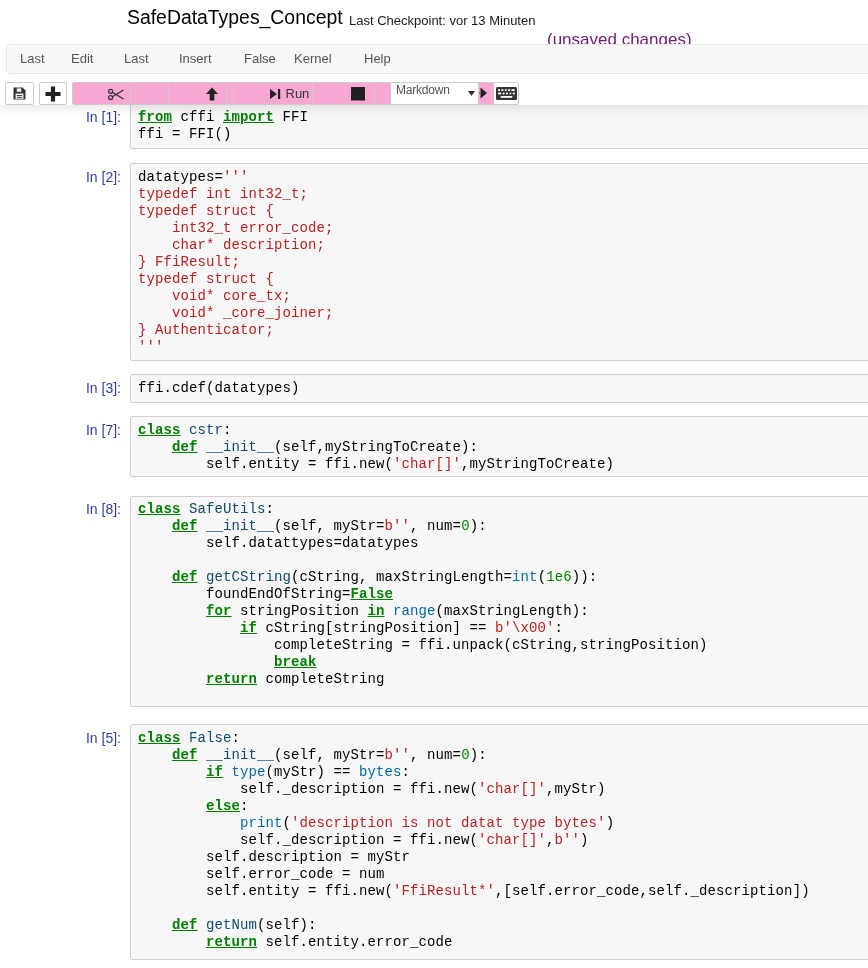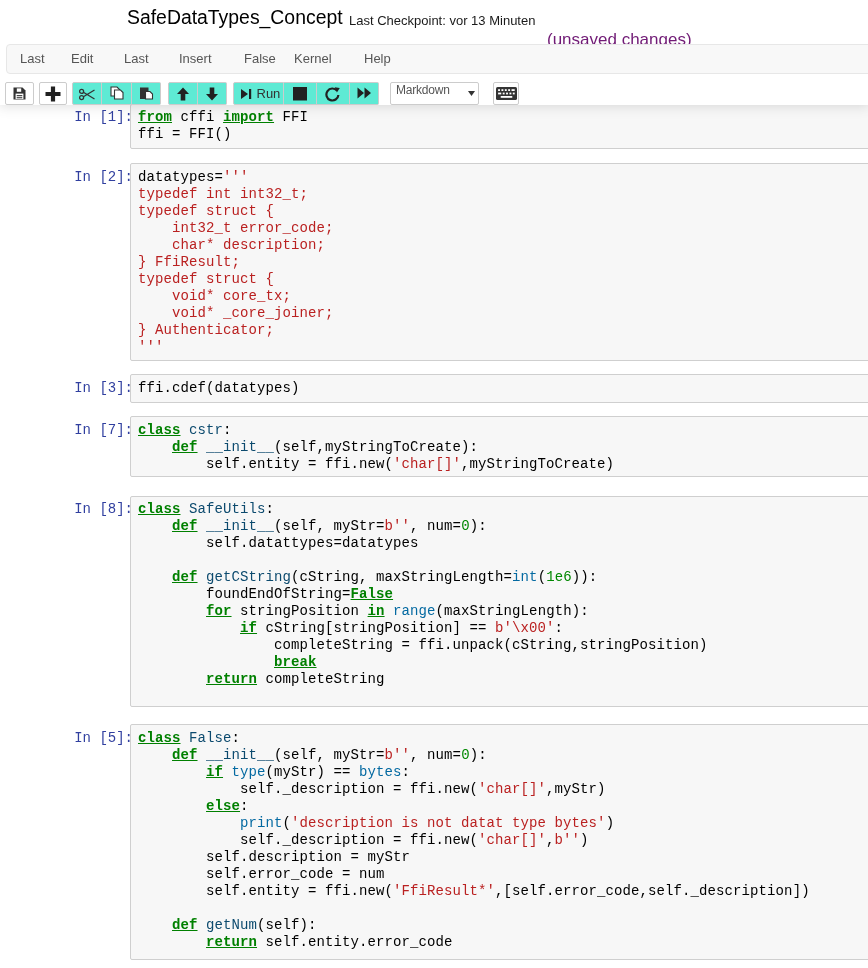--- a/index.html
+++ b/index.html
@@ -9,28 +9,28 @@
 #title { position:absolute; left:127px; top:5.5px; font-size:19.4px; color:#000; }
 #chk { position:absolute; left:349px; top:12.5px; font-size:13px; color:#1a1a1a; }
 #unsaved { position:absolute; left:547px; top:30px; font-size:17px; color:#701a75; }
 #menubar { position:absolute; left:6px; top:43.5px; width:900px; height:28px;
   background:#f8f8f8; border:1px solid #e7e7e7; border-radius:4px; }
 #menubar span { position:absolute; top:6.5px; font-size:13px; color:#555; }
 #toolbar { position:absolute; left:0; top:82px; height:23px; width:868px; }
 .btn { position:absolute; top:0; height:21px; background:#fff; border:1px solid #cccccc;
   border-radius:2px; }
 .grp { position:absolute; top:0; height:21px; display:flex; }
-.grp .gb { height:21px; background:#5eead4; border:1px solid #cccccc; border-left:none; }
+.grp .gb { height:21px; background:#f9a8d4; border:1px solid #cccccc; border-left:none;padding-left:29px; }
 .grp .gb:first-child { border-left:1px solid #cccccc; border-radius:2px 0 0 2px; }
 .grp .gb:last-child { border-radius:0 2px 2px 0; }
 .ic { display:block; margin:3px auto 0 auto; }
 #nb { position:absolute; top:105px; left:0; width:868px; height:863px; background:#fff; overflow:hidden; }
 .cell { position:absolute; left:0; width:1000px; }
 .prompt { position:absolute; top:5.5px; left:0; width:121px; text-align:right;
-  font-family:Liberation Mono, monospace; font-size:14px; line-height:17px; color:#303F9F;padding-left:12px; }
+  font-family:Liberation Sans, sans-serif; font-size:14px; line-height:17px; color:#303F9F; }
 .box { margin-left:130px; background:#f7f7f7; border:1px solid #cfcfcf; border-radius:2px;
   padding:4.5px 0 3.5px 7px; }
 .box pre { font-family:"Liberation Mono",monospace; font-size:14px; line-height:17px; color:#000; letter-spacing:0.1px; }
 .k { color:#008000; font-weight:bold;text-decoration:underline; }
 .b { color:#0369a1; }
 .n { color:#080; }
 .s { color:#BA2121; }
 .d { color:#0c4a6e; }
 </style></head>
 <body>

